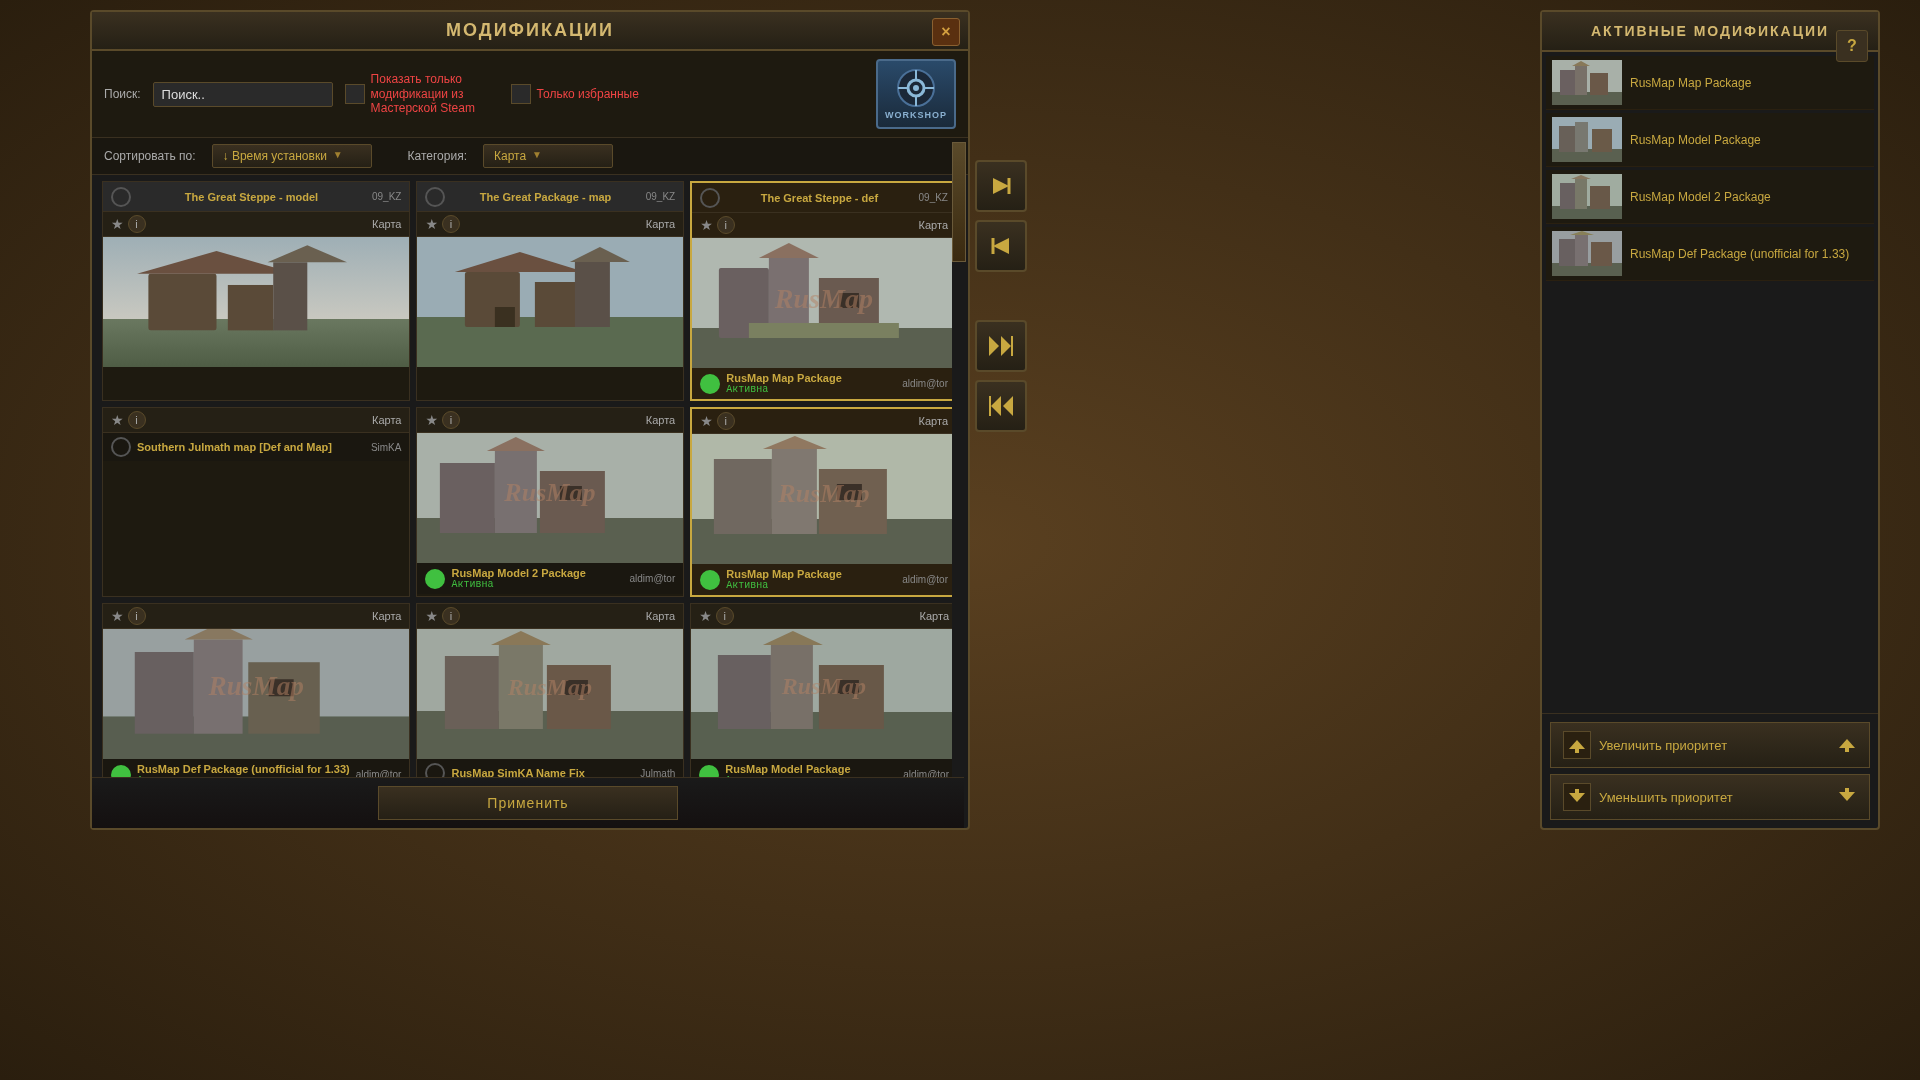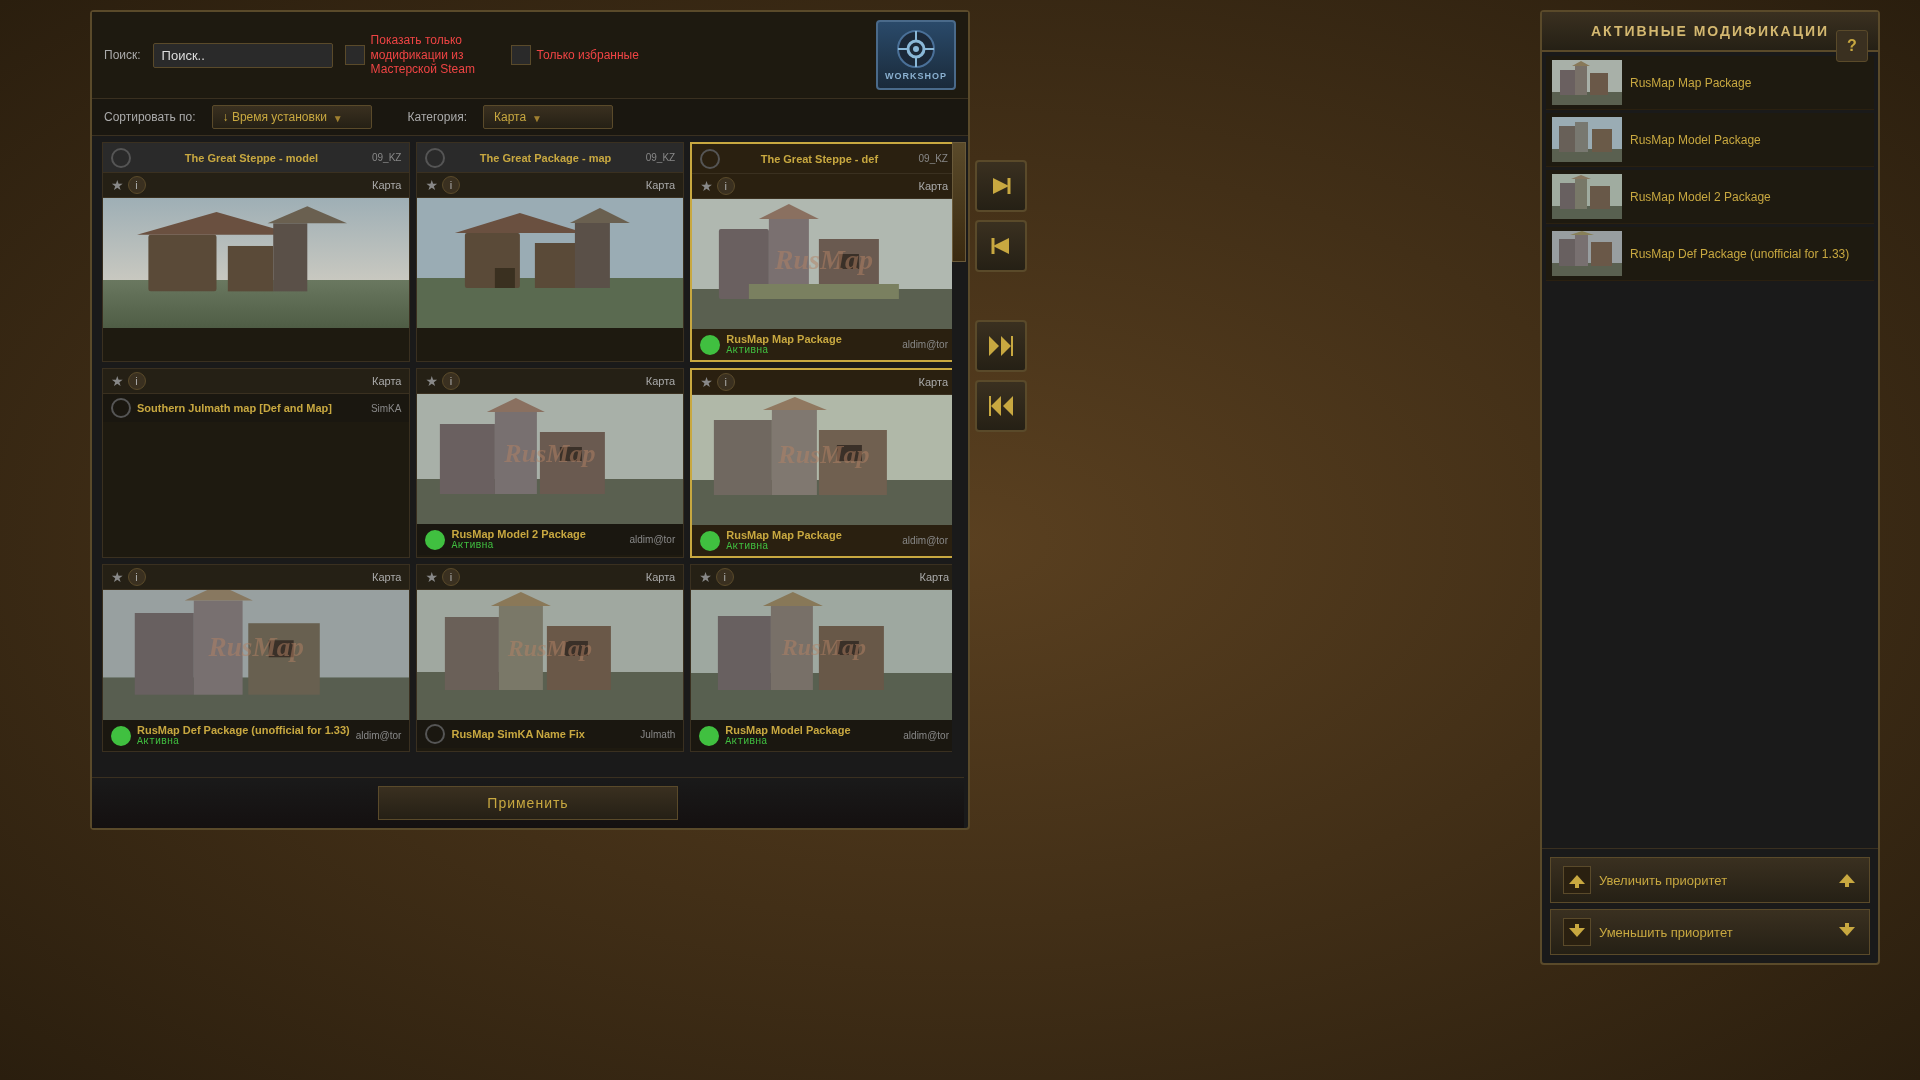--- a/index.html
+++ b/index.html
@@ -149,21 +149,21 @@
     }
 
     .select-btn {
       background: linear-gradient(180deg, #3a3020 0%, #252015 100%);
       border: 1px solid #5a4a2a;
       color: #c8a840;
       padding: 4px 10px;
       font-size: 12px;
       cursor: pointer;
       display: flex;
-      align-items: flex-end;
+      align-items: flex-start;
       gap: 6px;
       border-radius: 2px;
       min-width: 160px;
     }
 
     .arrow-icon {
       font-size: 10px;
       color: #a08030;
     }
 
@@ -336,21 +336,21 @@
       border: 1px solid #6a5a3a;
       cursor: pointer;
     }
 
     
     .active-panel {
       position: absolute;
       right: 40px;
       top: 10px;
       width: 340px;
-      height: 955px;
+      height: 820px;
       background: #1a1a1a;
       border: 2px solid #5a4a2a;
       border-radius: 4px;
       display: flex;
       flex-direction: column;
     }
 
     .panel-header {
       background: linear-gradient(180deg, #3a3020 0%, #252015 100%);
       border-bottom: 2px solid #5a4a2a;
@@ -502,20 +502,24 @@
       background: #40c040;
       flex-shrink: 0;
     }
   </style>
 </head>
 <body>
 
 <div class="bg-overlay"></div>
 
 <div class="modal">
+  <div class="modal-header">
+    <span class="modal-title">МОДИФИКАЦИИ</span>
+    <div class="close-btn">×</div>
+  </div>
 
   <div class="modal-controls">
     <span class="control-label">Поиск:</span>
     <input class="search-input" type="text" value="Поиск.." placeholder="Поиск.." style="">
 
     <div class="checkbox-wrapper">
       <div class="checkbox-box"></div>
       <span class="checkbox-label">Показать только модификации из Мастерской Steam</span>
     </div>
 

